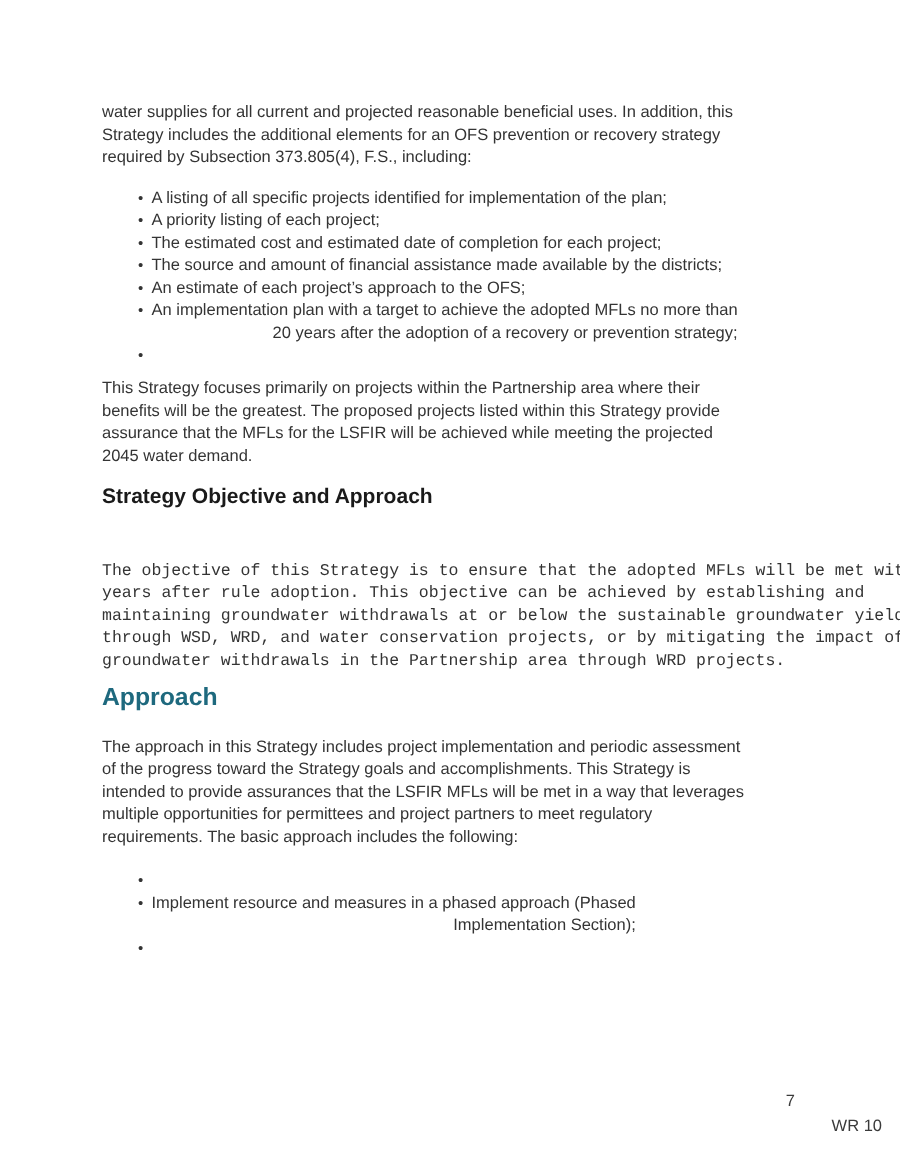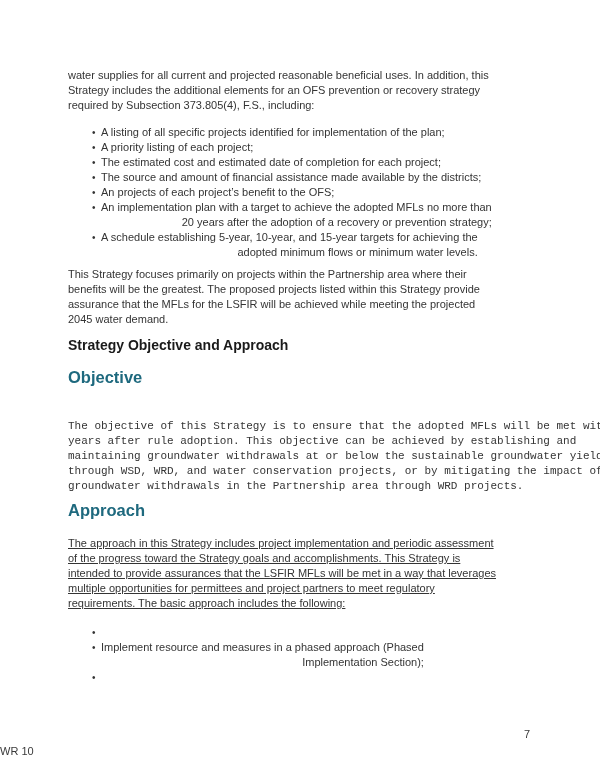--- a/index.html
+++ b/index.html
@@ -60,36 +60,36 @@
     line-height: 20px;
     font-weight: bold;
     color: var(--accent, #1E697E);
     white-space: pre;
   }
   .mt-bullets1   { margin-top: 12px; }
   .mt-para2     { margin-top: 7px; }
   .mt-h2-obj    { margin-top: 10px; }
   .mt-para3     { margin-top: 32px; font-family: Liberation Mono, monospace; }
   .mt-h2-app    { margin-top: 6px; }
-  .mt-para4     { margin-top: 16px; text-decoration: underline; }
+  .mt-para4     { margin-top: 16px; }
   .mt-bullets2  { margin-top: 14px; }
   .page-number {
     position: absolute;
     top: 727px;
     right: 70px;
     font-size: 11px;
     line-height: 15px;
     color: #3a3a3a;
   }
   .doc-code {
     position: absolute;
     top: 744px;
     left: 0;
-    right: 0;
-    text-align: left;
+    right: 12px;
+    text-align: right;
     font-size: 11px;
     line-height: 15px;
     color: #3a3a3a;
   }
 </style>
 </head>
 <body>
 
 <div class="page">
 
@@ -109,42 +109,39 @@
     <li class="bullet-item">
       <span class="bullet-marker">•</span>
       <span class="bullet-text">The estimated cost and estimated date of completion for each project;</span>
     </li>
     <li class="bullet-item">
       <span class="bullet-marker">•</span>
       <span class="bullet-text">The source and amount of financial assistance made available by the districts;</span>
     </li>
     <li class="bullet-item">
       <span class="bullet-marker">•</span>
-      <span class="bullet-text">An projects of each project’s benefit to the OFS;</span>
+      <span class="bullet-text">An estimate of each project’s approach to the OFS;</span>
     </li>
     <li class="bullet-item">
       <span class="bullet-marker">•</span>
       <span class="bullet-text">An implementation plan with a target to achieve the adopted MFLs no more than
 20 years after the adoption of a recovery or prevention strategy;</span>
     </li>
     <li class="bullet-item">
       <span class="bullet-marker">•</span>
-      <span class="bullet-text">A schedule establishing 5-year, 10-year, and 15-year targets for achieving the
-adopted minimum flows or minimum water levels.</span>
     </li>
   </ul>
 
   <p class="body-text mt-para2">This Strategy focuses primarily on projects within the Partnership area where their
 benefits will be the greatest. The proposed projects listed within this Strategy provide
 assurance that the MFLs for the LSFIR will be achieved while meeting the projected
 2045 water demand.</p>
 
   <h1 class="main-heading">Strategy Objective and Approach</h1>
 
-  <h2 class="sub-heading mt-h2-obj">Objective</h2>
 
   <p class="body-text mt-para3">The objective of this Strategy is to ensure that the adopted MFLs will be met within 20
 years after rule adoption. This objective can be achieved by establishing and
 maintaining groundwater withdrawals at or below the sustainable groundwater yield
 through WSD, WRD, and water conservation projects, or by mitigating the impact of
 groundwater withdrawals in the Partnership area through WRD projects.</p>
 
   <h2 class="sub-heading mt-h2-app">Approach</h2>
 
   <p class="body-text mt-para4">The approach in this Strategy includes project implementation and periodic assessment

